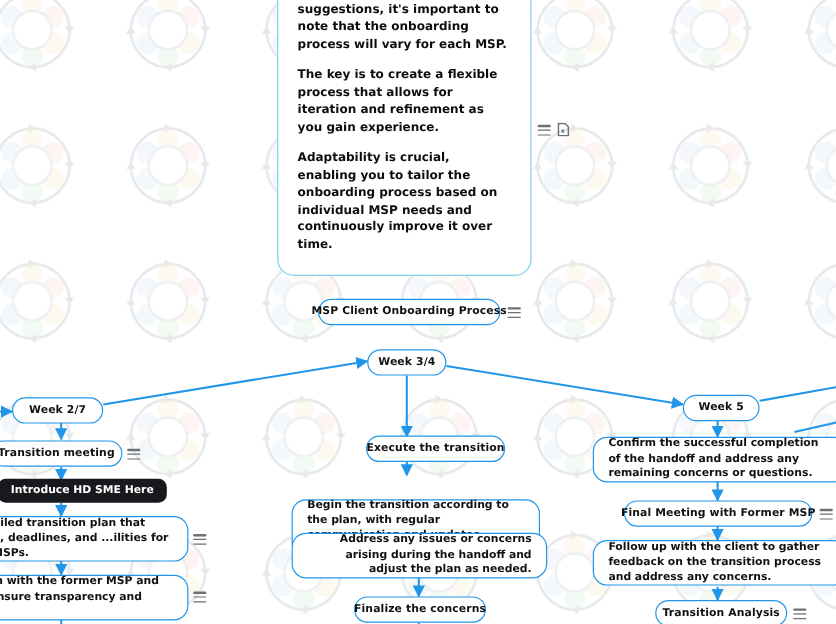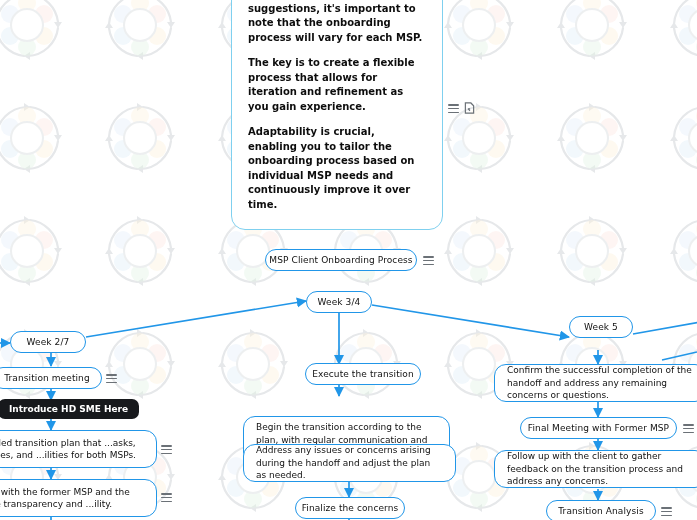--- a/index.html
+++ b/index.html
@@ -31,21 +31,21 @@
     pointer-events: none;
   }
   
   .node {
     position: absolute;
     z-index: 2;
     box-sizing: border-box;
     background: #ffffff;
     border: 1.5px solid #2196e8;
     color: #111111;
-    font-weight: normal;
+    font-weight: bold;
     display: flex;
     align-items: center;
     justify-content: center;
     text-align: center;
   }
   .pill {
     border-radius: 14px;
     height: 22px;
     font-size: 9px;
     letter-spacing: .1px;
@@ -229,21 +229,21 @@
   </div>
 
   <div class="node pill" style="left:281px; top:363px; width:116px;margin-left:24px;">
     <span>Execute the transition</span>
   </div>
 
   <div class="node paragraph" style="left:243px; top:416px; width:207px; height:48px;">
     <span>Begin the transition according to the plan, with regular communication and updates between all parties.</span>
   </div>
 
-  <div class="node paragraph" style="left:243px; top:444px; width:213px; height:38px;">
+  <div class="node paragraph" style="left:243px; top:444px; width:213px; height:38px;text-align:right;">
     <span>Address any issues or concerns arising during the handoff and adjust the plan as needed.</span>
   </div>
 
   <div class="node pill" style="left:295px; top:497px; width:110px;">
     <span>Finalize the concerns</span>
   </div>
 
   <div class="node pill" style="left:10px; top:331px; width:76px;">
     <span>Week 2/7</span>
   </div>
@@ -272,21 +272,21 @@
 
   <div class="node paragraph" style="left:-46px; top:479px; width:203px; height:38px;">
     <span>... plan with the former MSP and the ...nsure transparency and ...ility.</span>
   </div>
   <div class="ham-icon" style="left:161px; top:492px;">
     <i></i>
       <i></i>
       <i></i>
   </div>
 
-  <div class="node pill" style="left:569px; top:316px; width:64px;">
+  <div class="node pill" style="left:569px; top:329px; width:64px;">
     <span>Week 5</span>
   </div>
 
   <div class="node paragraph" style="left:494px; top:364px; width:213px; height:38px;">
     <span>Confirm the successful completion of the handoff and address any remaining concerns or questions.</span>
   </div>
 
   <div class="node pill" style="left:520px; top:417px; width:157px;">
     <span>Final Meeting with Former MSP</span>
   </div>

